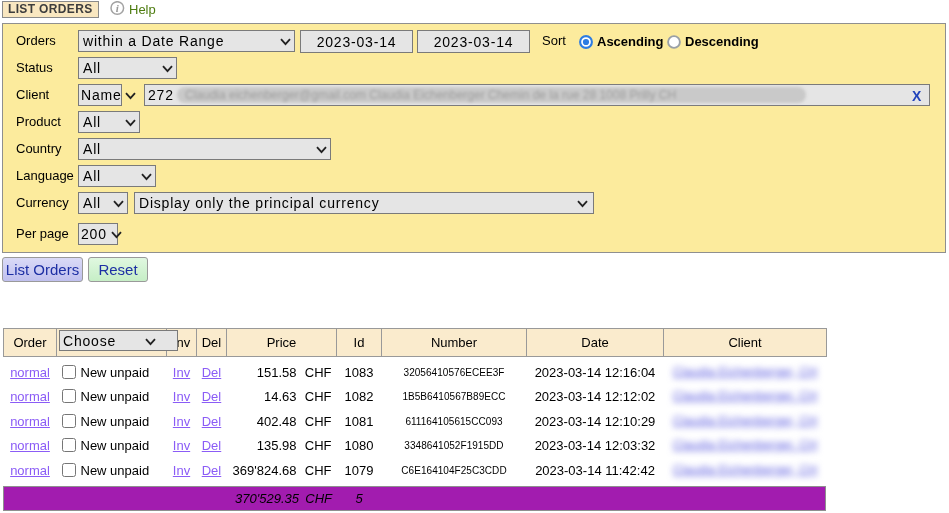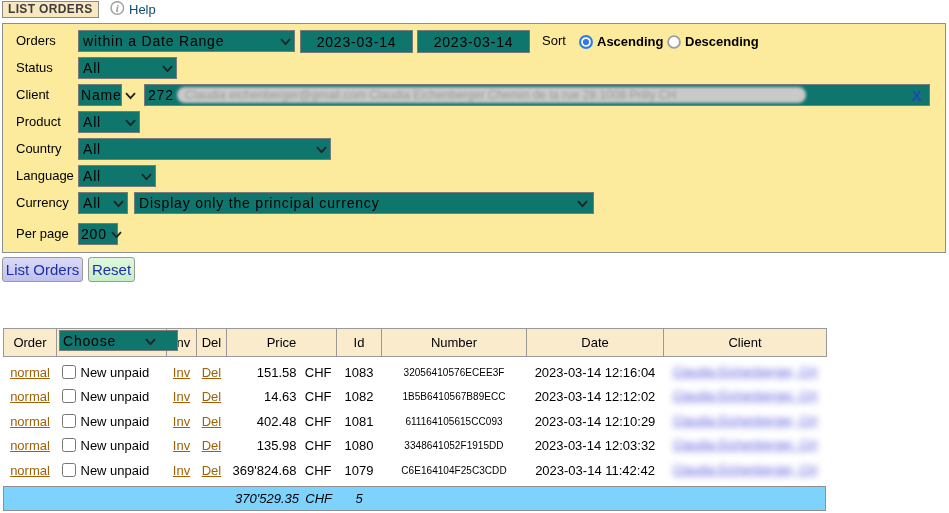--- a/index.html
+++ b/index.html
@@ -4,67 +4,67 @@
 <style>
 * { box-sizing: border-box; }
 html,body { margin:0; padding:0; background:#fff; }
 body { font-family:"Liberation Sans",sans-serif; font-size:13px; color:#000;
        width:949px; height:513px; position:relative; overflow:hidden; }
 .abs { position:absolute; }
 
 #hdrbox { left:2px; top:1px; height:17px; line-height:15px; padding:0 5px;
   background:#f9e7c0; border:1px solid #8a8a8a; font-weight:bold; color:#3d3d3d;
   font-size:12px; letter-spacing:0.35px; }
-#help { left:129px; top:2px; color:#0c4a6e; font-size:13px; }
+#help { left:129px; top:2px; color:#4d7c0f; font-size:13px; }
 
 #panel { left:2px; top:23px; width:944px; height:230px; background:#fceb9d;
   border:1px solid #8f8f8f; }
 .lbl { position:absolute; left:16px; line-height:22px; font-size:13px; }
 select, input[type=text] {
   font-family:"Liberation Sans",sans-serif; font-size:14px; letter-spacing:0.8px;
-  color:#000; background:#0f766e; border:1px solid #7a7a7a; height:22px;
+  color:#000; background:#e5e5e5; border:1px solid #7a7a7a; height:22px;
   position:absolute; margin:0; padding:0 0 0 4px; border-radius:0;
   -webkit-appearance:none; appearance:none;
 }
 input[type=text] { padding:0; }
 .ctr { text-align:center; }
 svg.chev { position:absolute; pointer-events:none; }
 .rlbl { position:absolute; line-height:14px; font-size:13px;font-weight:bold; }
 
 .btn { position:absolute; height:25px; border:1px solid #9a9a9a; border-radius:3px;
   font-family:"Liberation Sans",sans-serif; font-size:15px; color:#1d2fa4;
   line-height:23px; text-align:center; }
 #btn1 { left:2px; top:257px; width:81px;
   background:linear-gradient(#dadaf7,#c0c0ee); }
-#btn2 { left:88px; top:257px; width:47px;
+#btn2 { left:88px; top:257px; width:60px;
   background:linear-gradient(#e0f8e0,#c6eec6); }
 
 #redact1 { left:177px; top:87px; width:629px; height:16px; background:#c9c9c9;
   border-radius:8px; filter:blur(1.8px); color:#9d9d9d; font-size:12px;
   line-height:16px; overflow:hidden; white-space:nowrap; padding:0 8px; }
 #clearx { left:912px; top:88px; color:#2244bb; font-weight:bold; font-size:14px; }
 
 #tbl { position:absolute; left:3px; top:328px; border-collapse:collapse;
   table-layout:fixed; width:823px; font-size:13px; }
 #tbl th { border:1px solid #999; background:#faebcd; font-weight:normal;
   height:28px; padding:0; font-size:13px; }
 #tbl tbody td { border:none; padding:0 0 1.5px 0; height:24.6px; vertical-align:bottom;
   line-height:15px; }
-a { color:#a16207; }
+a { color:#8b5cf6; }
 .chf { display:inline-block; width:35px; text-align:right; }
 #tbl td.price { text-align:right; padding-right:5px; }
 #tbl td.c { text-align:center; }
 #tbl td.num2 { text-align:center; font-size:10px; letter-spacing:0.05px; }
 #tbl td.choose { padding-left:5px; }
 #tbl td.choose input { width:14px; height:14px; margin:0 5px 0 0;
   vertical-align:-2px; }
 .blur-link { display:inline-block; filter:blur(3px); color:#5d5de0;
   font-size:12.5px; text-decoration:underline; }
 
-#tfoot { left:3px; top:486px; width:823px; height:25px; background:#7dd3fc;
+#tfoot { left:3px; top:486px; width:823px; height:25px; background:#a21caf;
   border:1px solid #8f8f8f; font-style:italic; }
 #tfoot span { position:absolute; line-height:23px; font-size:13px; }
 </style>
 </head>
 <body>
 <div class="abs" id="hdrbox">LIST ORDERS</div>
 <svg class="abs" style="left:110px;top:1px" width="15" height="15">
   <circle cx="7.3" cy="7" r="6.3" fill="none" stroke="#a3a3a3" stroke-width="1.5"></circle>
   <text x="7.3" y="11" font-family="Liberation Serif" font-style="italic" font-size="11" fill="#989898" text-anchor="middle" font-weight="bold">i</text>
 </svg>

